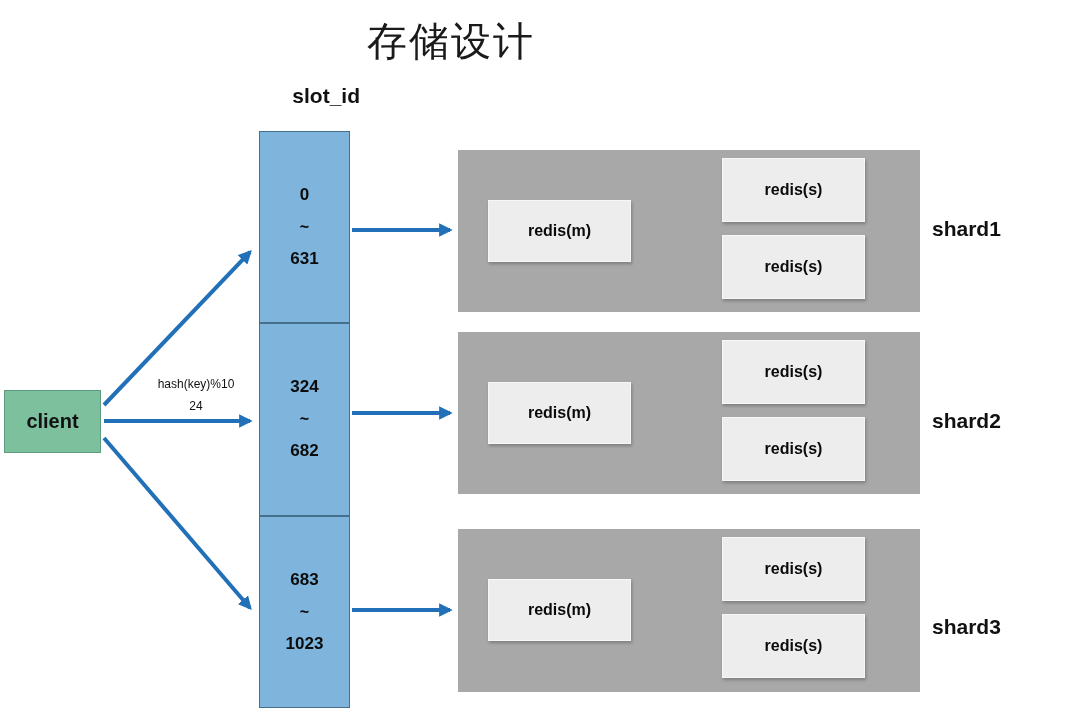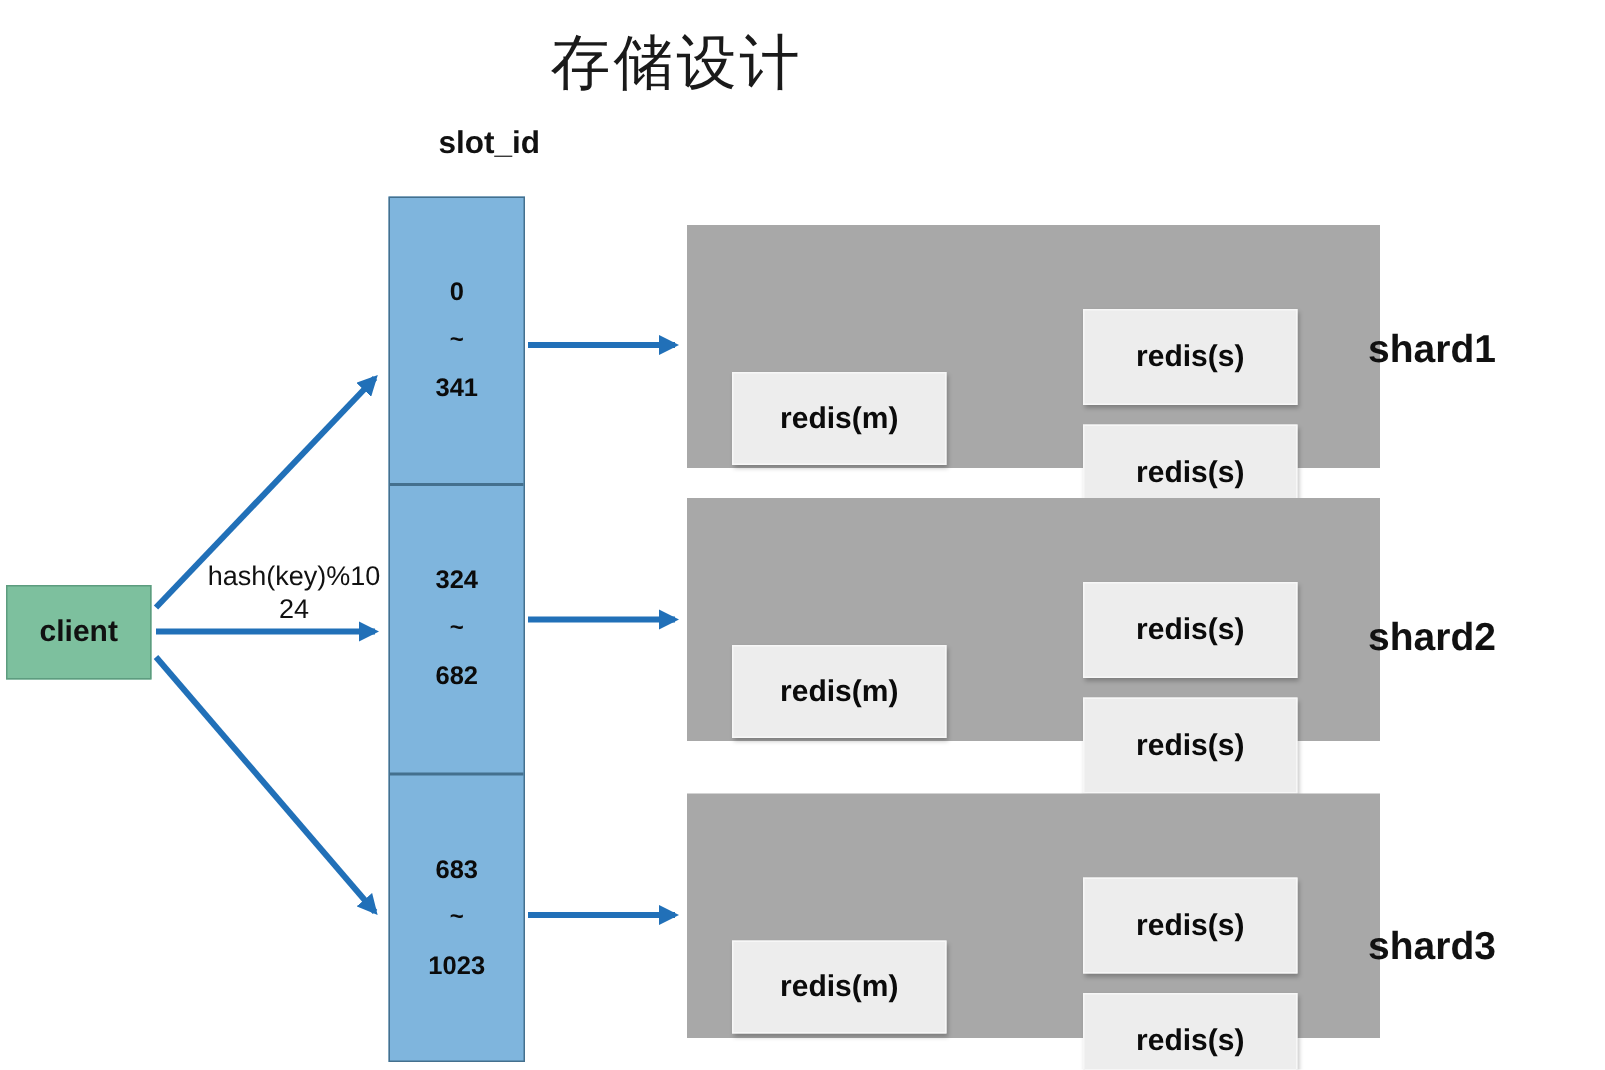--- a/index.html
+++ b/index.html
@@ -59,48 +59,47 @@
     left:4px;top:390px;width:97px;height:63px;
     background:var(--client_fill);
     border:1px solid var(--client_border);
     display:flex;align-items:center;justify-content:center;
     font-size:20px;font-weight:700;
     z-index:2;
   }
   #hash-label{
     left:130px;top:373px;width:132px;
     text-align:center;
-    font-size:18px;line-height:22px;
+    font-size:12px;line-height:22px;
     font-weight:400;
     z-index:2;
   }
   .shard-panel{
     left:458px;width:462px;height:162px;
     background:var(--panel_fill);
     z-index:2;
   }
   #shard-panel-1{top:150px;}
   #shard-panel-2{top:332px;}
   #shard-panel-3{top:529px;height:163px;}
   .node{
     position:absolute;
     background:var(--node_fill);
     border:1px solid #f7f7f7;
     box-shadow:1px 2px 3px rgba(0,0,0,0.25);
     display:flex;align-items:center;justify-content:center;
-    font-size:20px;font-weight:700;
+    font-size:16px;font-weight:700;
     color:#0b0b0b;
-    margin-top:48px;
   }
   .master{left:30px;top:50px;width:143px;height:62px;}
   .slave-1{left:264px;top:8px;width:143px;height:64px;}
   .slave-2{left:264px;top:85px;width:143px;height:64px;}
   .shard-name{
-    left:912px;width:96px;
-    font-size:26px;font-weight:700;
+    left:932px;width:96px;
+    font-size:21px;font-weight:700;
     text-align:left;
     z-index:2;
   }
   #shard-name-1{top:217px;}
   #shard-name-2{top:409px;}
   #shard-name-3{top:615px;}
   #arrow-layer{
     left:0;top:0;width:1070px;height:713px;
     z-index:1;
   }
@@ -113,21 +112,21 @@
 <body>
 
 <div id="title" class="abs">存储设计</div>
 
 <div id="slot-label" class="abs">slot_id</div>
 
 <div id="slot-column" class="abs">
   <div class="slot-section">
     <span>0</span>
     <span class="tilde">~</span>
-    <span>341</span>
+    <span>631</span>
   </div>
   <div class="slot-section">
     <span>324</span>
     <span class="tilde">~</span>
     <span>682</span>
   </div>
   <div class="slot-section">
     <span>683</span>
     <span class="tilde">~</span>
     <span>1023</span>

